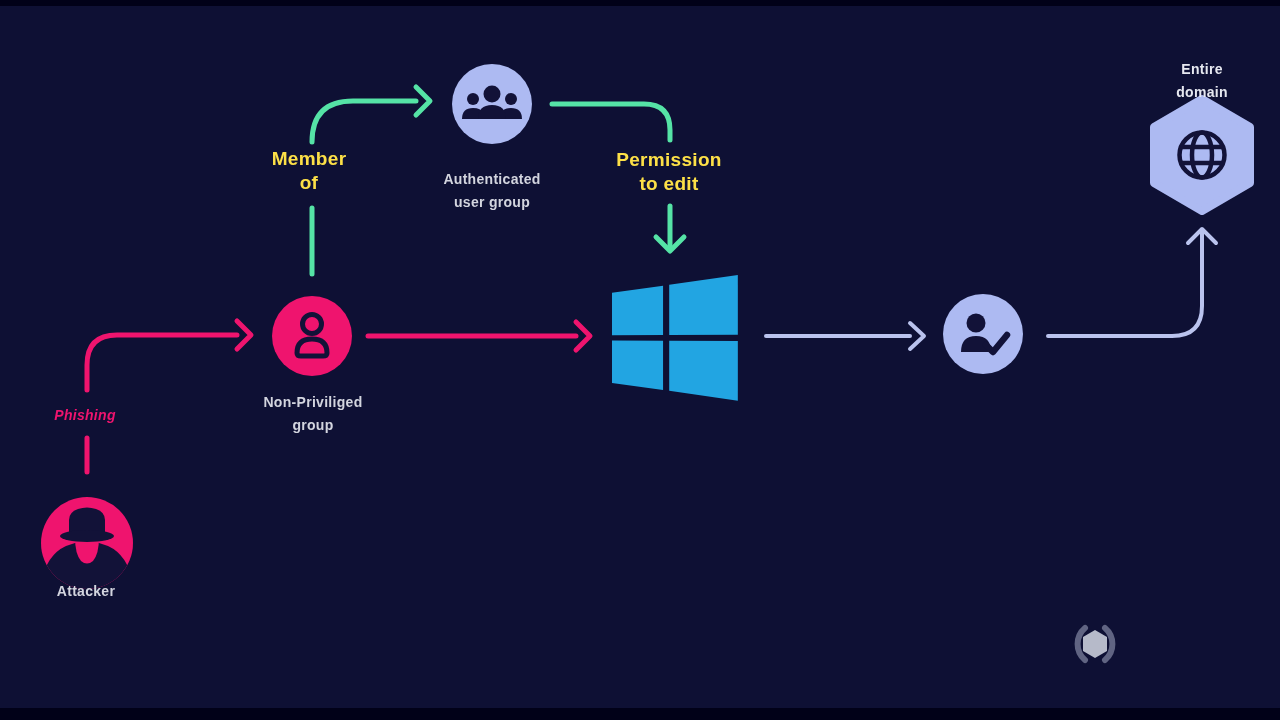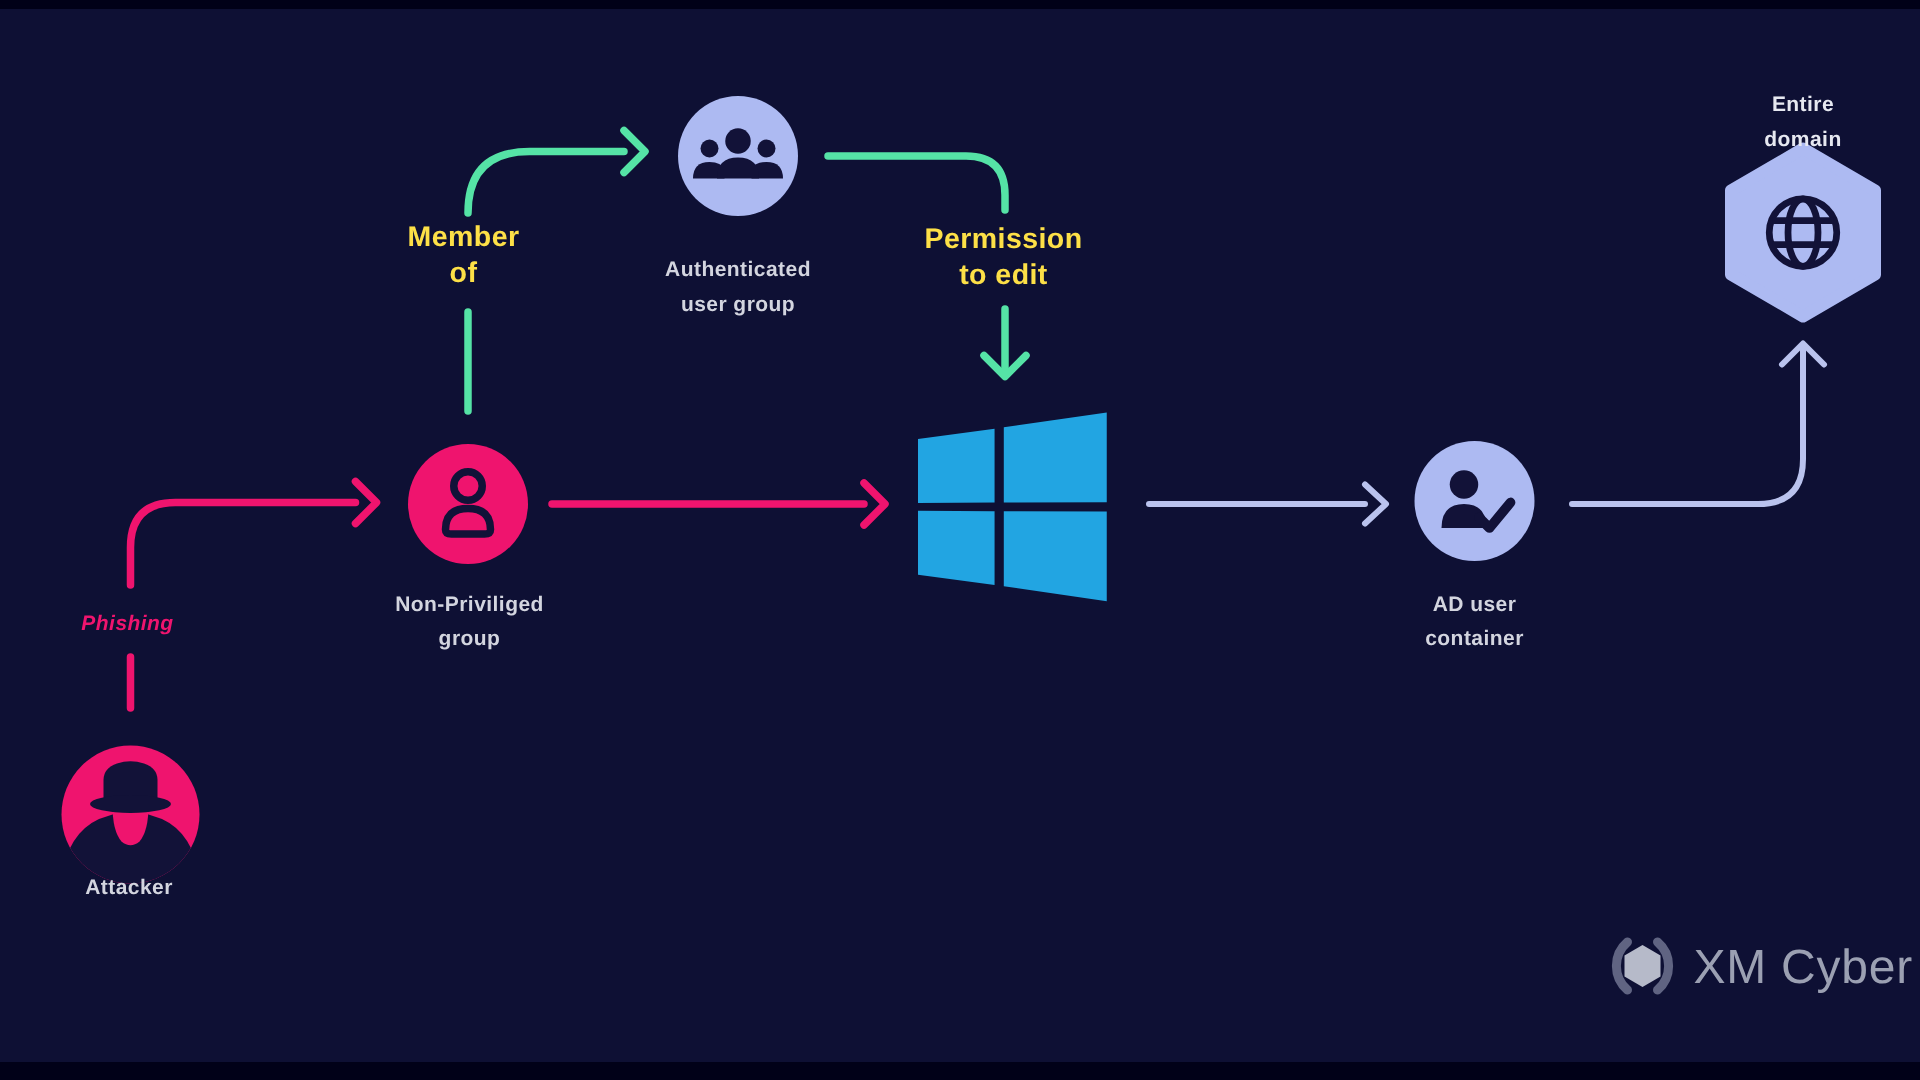--- a/index.html
+++ b/index.html
@@ -173,27 +173,24 @@
 to edit</div>
 
   <div class="lbl" style="left:313px; top:391px;">Non-Priviliged
 group</div>
 
   <div class="lbl" style="left:492px; top:168px;">Authenticated
 user group</div>
 
   <div class="lbl" style="left:86px;  top:580px;">Attacker</div>
 
-  <div class="lbl" style="left:983px; top:391px;">AD user
-container</div>
 
   <div class="lbl white" style="left:1202px; top:58px;">Entire domain</div>
 
   <div class="brand">
     <svg width="46" height="44" viewBox="0 0 46 44">
       <path d="M13 6 A21 21 0 0 0 13 38" stroke="#6e7390" stroke-width="6" fill="none" stroke-linecap="round" opacity="0.85"></path>
       <path d="M33 6 A21 21 0 0 1 33 38" stroke="#6e7390" stroke-width="6" fill="none" stroke-linecap="round" opacity="0.85"></path>
       <polygon points="23,8 35,15 35,29 23,36 11,29 11,15" fill="#c0c4d2" opacity="0.95"></polygon>
     </svg>
-    <span class="brand-text">XM Cyber</span>
   </div>
 
 </div>
 
 </body></html>

